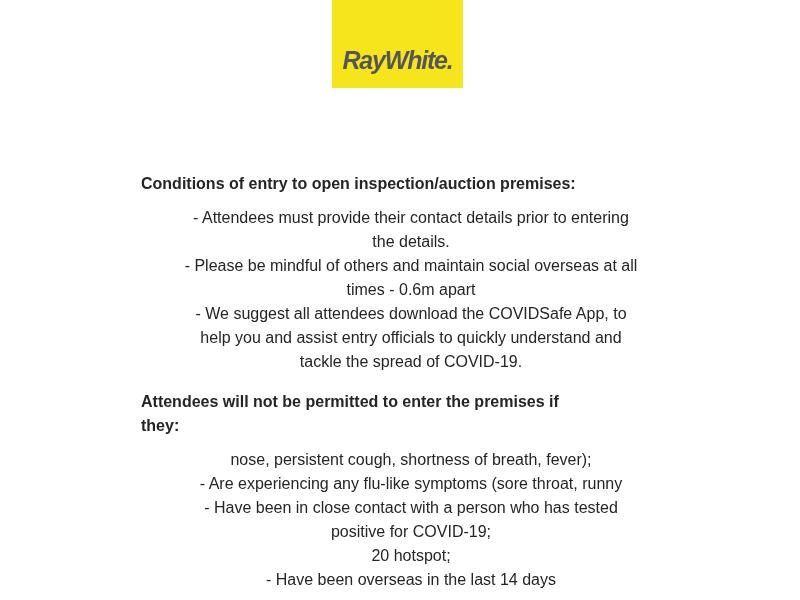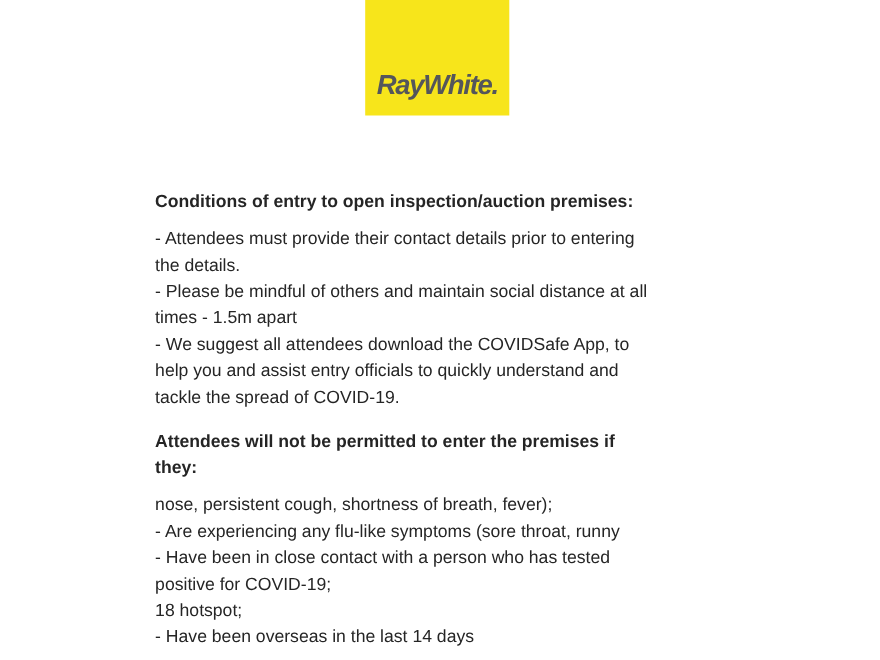--- a/index.html
+++ b/index.html
@@ -12,21 +12,21 @@
     width: 800px;
     height: 600px;
     overflow: hidden;
     font-family: "Liberation Sans", sans-serif;
   }
   .logo-box {
     position: absolute;
     left: 332px;
     top: 0;
     width: 131px;
-    height: 105px;
+    height: 88px;
     display: flex;
     align-items: flex-end;
     justify-content: center;
     padding-bottom: 13px;
     box-sizing: border-box;
   }
   .logo-text {
     font-weight: bold;
     font-style: italic;
     font-size: 25px;
@@ -43,20 +43,21 @@
   .section-heading {
     font-size: 16px;
     font-weight: bold;
     line-height: 24px;
     margin: 0 0 10px 0;
   }
   .section-body {
     font-size: 16px;
     line-height: 24px;
     margin: 0 0 16px 0;
+    text-align: center;
   }
   .text-line {
     white-space: nowrap;
   }
 </style>
 </head>
 <body>
 
 <div class="page">
 
@@ -66,37 +67,37 @@
 
   <div class="content">
 
     <div class="section">
       <div class="section-heading">
           <div class="text-line">Conditions of entry to open inspection/auction premises:</div>
         </div>
       <div class="section-body">
           <div class="text-line">- Attendees must provide their contact details prior to entering</div>
           <div class="text-line">the details.</div>
-          <div class="text-line">- Please be mindful of others and maintain social distance at all</div>
-          <div class="text-line">times - 1.5m apart</div>
+          <div class="text-line">- Please be mindful of others and maintain social overseas at all</div>
+          <div class="text-line">times - 0.6m apart</div>
           <div class="text-line">- We suggest all attendees download the COVIDSafe App, to</div>
           <div class="text-line">help you and assist entry officials to quickly understand and</div>
           <div class="text-line">tackle the spread of COVID-19.</div>
         </div>
     </div>
 
     <div class="section">
       <div class="section-heading">
           <div class="text-line">Attendees will not be permitted to enter the premises if</div>
           <div class="text-line">they:</div>
         </div>
       <div class="section-body">
           <div class="text-line">nose, persistent cough, shortness of breath, fever);</div>
           <div class="text-line">- Are experiencing any flu-like symptoms (sore throat, runny</div>
           <div class="text-line">- Have been in close contact with a person who has tested</div>
           <div class="text-line">positive for COVID-19;</div>
-          <div class="text-line">18 hotspot;</div>
+          <div class="text-line">20 hotspot;</div>
           <div class="text-line">- Have been overseas in the last 14 days</div>
         </div>
     </div>
 
   </div>
 </div>
 
 </body></html>

